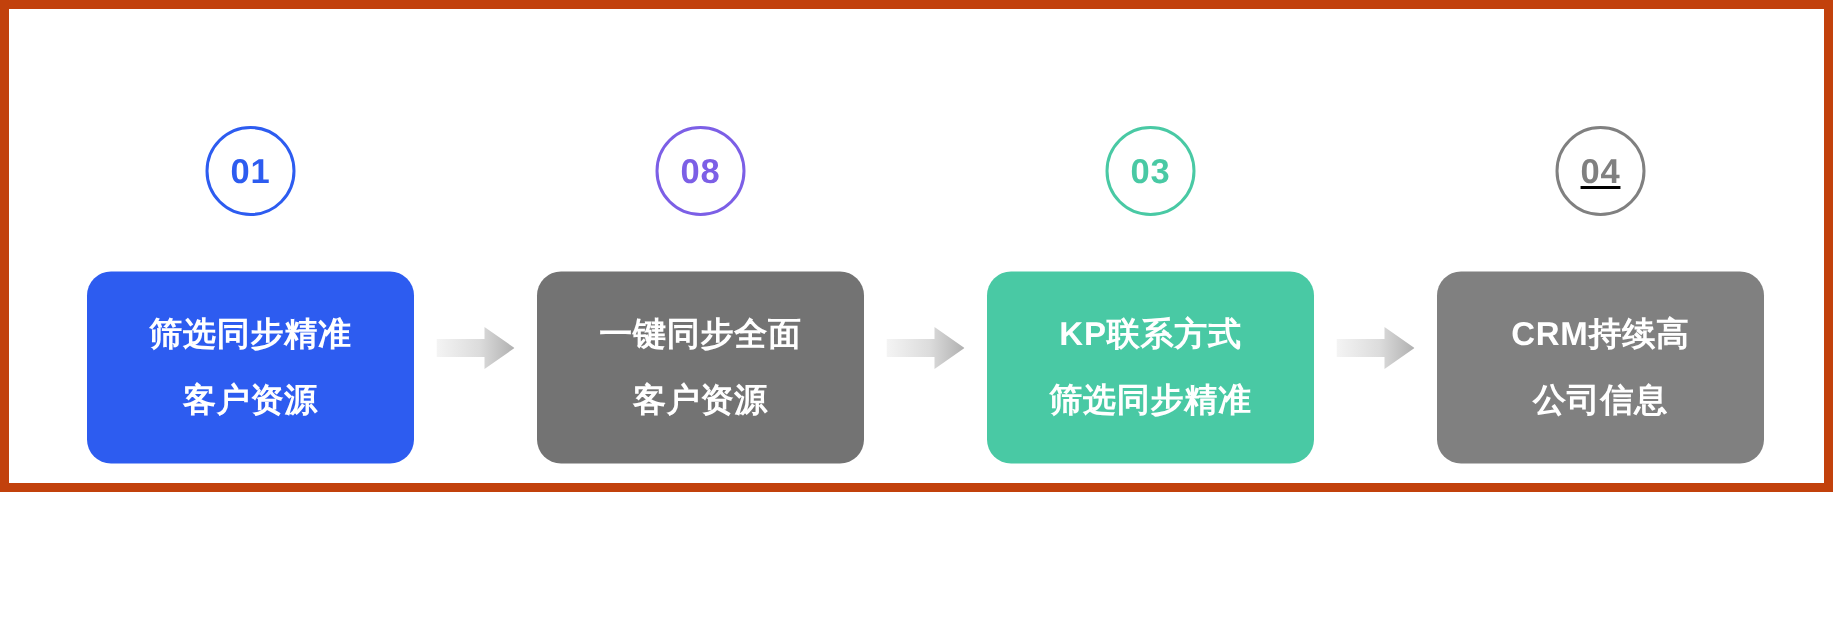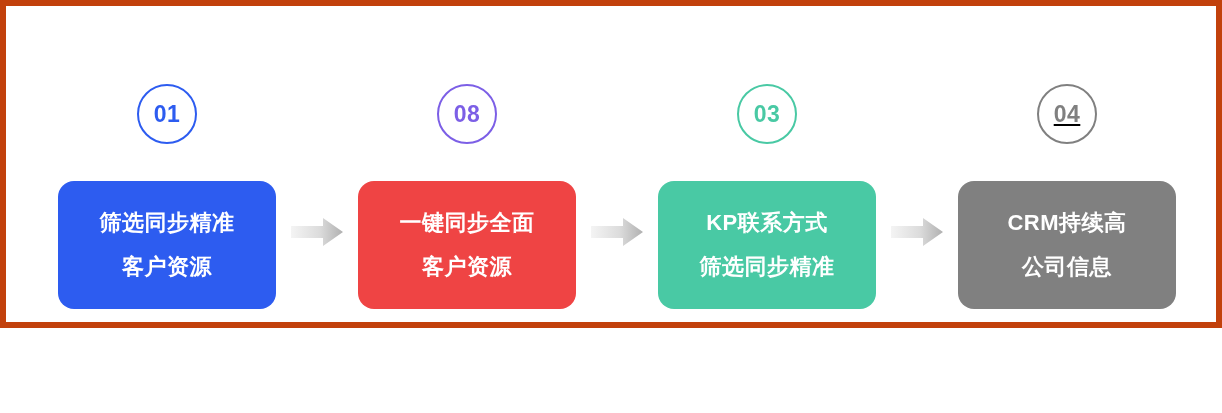--- a/index.html
+++ b/index.html
@@ -89,21 +89,21 @@
     white-space: nowrap;
   }
 
   
   .step-1 .badge { border-color: #2d5cf0; }
   .step-1 .badge-num { color: #2d5cf0; }
   .step-1 .card { background: #2d5cf0; }
 
   .step-2 .badge { border-color: #7c5fe6; }
   .step-2 .badge-num { color: #7c5fe6; }
-  .step-2 .card { background: #ef4444; }
+  .step-2 .card { background: #737373; }
 
   .step-3 .badge { border-color: #49c9a4; }
   .step-3 .badge-num { color: #49c9a4; }
   .step-3 .card { background: #49c9a4; }
 
   .step-4 .badge { border-color: #808080; text-decoration: underline; }
   .step-4 .badge-num { color: #808080; }
   .step-4 .card { background: #808080; }
 
   

